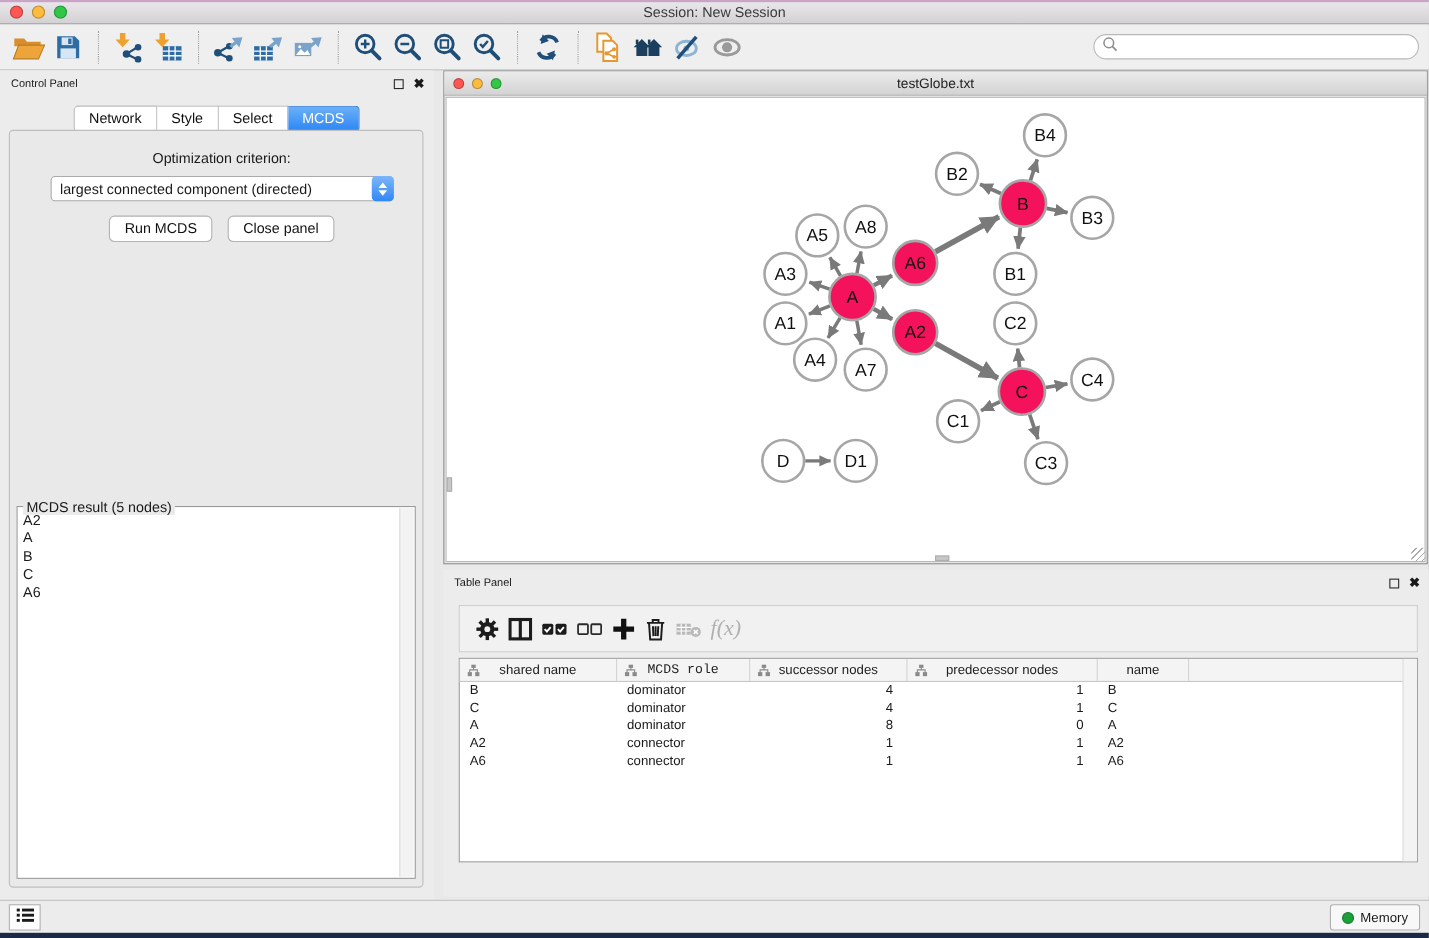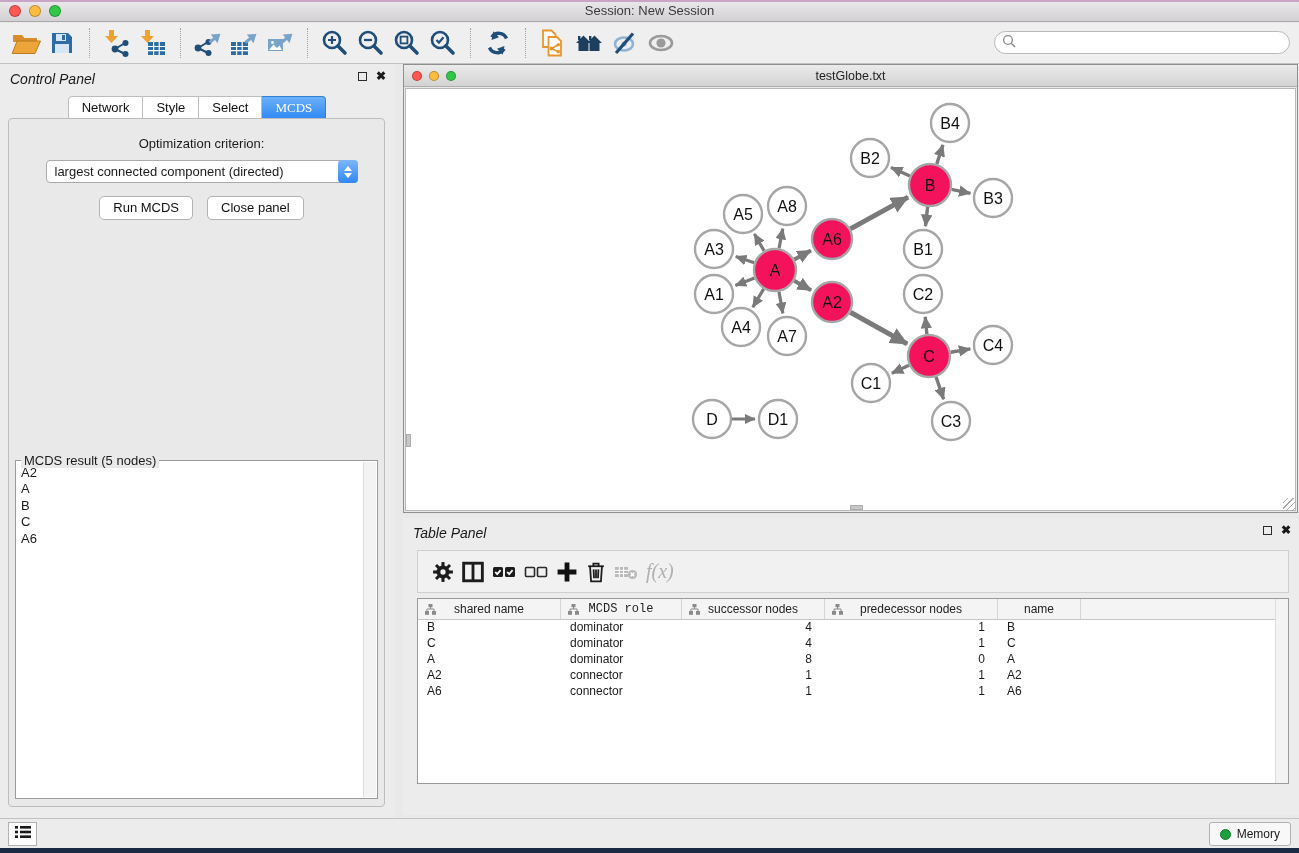--- a/index.html
+++ b/index.html
@@ -20,32 +20,32 @@
   .toolbar { position:absolute; top:23px; left:0; right:0; height:41px; background:#efefef;
     border-bottom:1px solid #c2c2c2; display:flex; align-items:center; padding-left:8px; }
   .tb-icon { width:36px; height:32px; display:flex; align-items:center; justify-content:center; cursor:default; }
   .tb-sep { width:1px; height:30px; border-left:1px dotted #9f9f9f; margin:0 9px; }
   .searchbox { position:absolute; right:9px; top:8px; width:296px; height:23px; background:#fff;
     border:1px solid #b9b9b9; border-radius:12px; display:flex; align-items:center; padding-left:7px; }
   .searchbox input { border:none; outline:none; background:transparent; font-size:12px; flex:1; margin-left:4px; }
 
   
   .panel-head { position:relative; height:28px; }
-  .panel-title { position:absolute; left:10px; top:7px; font-size:14px; color:#1a1a1a;font-style:italic; }
+  .panel-title { position:absolute; left:10px; top:7px; font-size:10px; color:#1a1a1a; }
   .panel-btns { position:absolute; right:8px; top:7px; display:flex; gap:9px; align-items:center; }
   .float-btn { width:9px; height:9px; border:1.6px solid #2a2a2a; display:inline-block; }
   .close-btn { font-size:12px; font-weight:bold; color:#1a1a1a; line-height:11px; }
 
   
   .control-panel { position:absolute; left:0; top:64px; width:394px; height:754px; background:#ececec; }
   .seg-tabs { display:flex; justify-content:center; margin-top:4px; }
   .seg-tab { font-size:13px; padding:3px 13px 4px; background:#fff; border:1px solid #bdbdbd; border-left:none; color:#111; }
   .seg-tab:first-child { border-left:1px solid #bdbdbd; border-radius:4px 0 0 4px; }
   .seg-tab:last-child { border-radius:0 4px 4px 0; }
-  .seg-tab.active { background:linear-gradient(#6cb0f8,#2c86f5); border-color:#2f7fd6; color:#fff;font-family:Liberation Serif, serif; }
+  .seg-tab.active { background:linear-gradient(#6cb0f8,#2c86f5); border-color:#2f7fd6; color:#fff; }
   .cp-content { position:absolute; left:8px; right:9px; top:54px; bottom:11px;
     background:#e9e9e9; border:1px solid #bdbdbd; border-radius:4px;padding-left:10px; }
   .opt-label { text-align:center; margin-top:17px; font-size:13px; }
   .criterion { position:relative; margin:9px auto 0; width:312px; height:23px; background:#fff;
     border:1px solid #ababab; border-radius:4px; font-size:13px; line-height:21px; padding-left:8px; }
   .criterion .stepper { position:absolute; right:-1px; top:-1px; width:20px; height:23px; border-radius:4px;
     background:linear-gradient(#7db6f9,#2f87f6); display:flex; flex-direction:column; align-items:center; justify-content:center; gap:2px; }
   .stepper i { width:0; height:0; border-left:4px solid transparent; border-right:4px solid transparent; }
   .stepper .up { border-bottom:5px solid #fff; } .stepper .dn { border-top:5px solid #fff; }
   .cp-buttons { display:flex; justify-content:center; gap:14px; margin-top:13px; }

